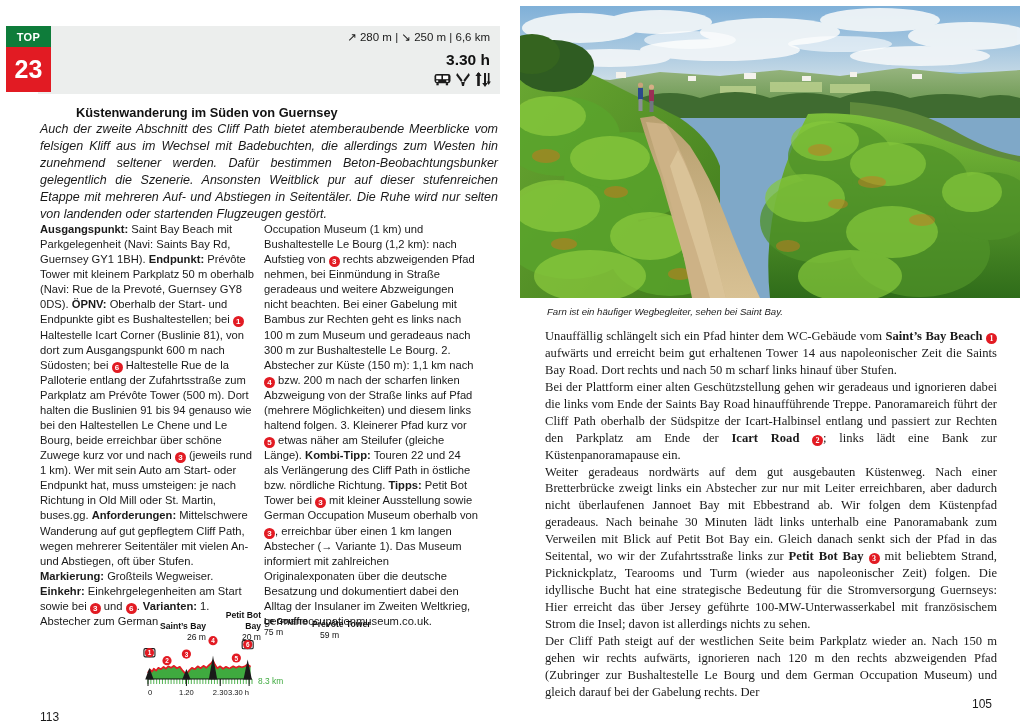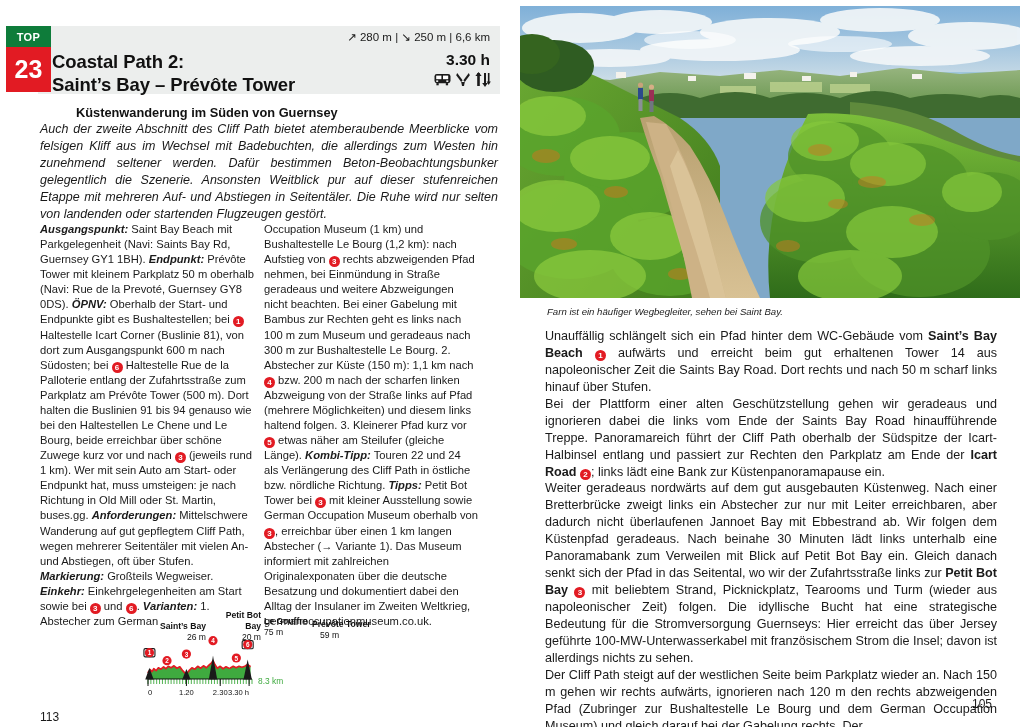--- a/index.html
+++ b/index.html
@@ -110,21 +110,21 @@
   .info-col {
     position: absolute;
     top: 209px;
     width: 214px;
     font-size: 11.2px;
     line-height: 1.347;
     color: #1a1a1a;
   }
   .info-col.c1 { left: 40px; }
   .info-col.c2 { left: 264px; }
-  .info-col b { font-weight: bold; font-style: italic; }
+  .info-col b { font-weight: bold; }
 
   
   .mk {
     display: inline-block;
     width: 11px; height: 11px;
     line-height: 11px;
     border-radius: 50%;
     background: #e21b23;
     color: #fff;
     font-size: 8px;
@@ -175,21 +175,21 @@
   .rbody {
     position: absolute;
     left: 35px; top: 328px;
     width: 452px;
     font-size: 12.6px;
     line-height: 1.345;
     text-align: justify;
     color: #1a1a1a;
   }
   .rbody b { font-weight: bold; }
-  .rbody p { margin: 0; }
+  .rbody p { margin: 0; font-family: Liberation Serif, serif; }
   .pnum-right {
     position: absolute;
     right: 28px; bottom: 16px;
     font-size: 12px;
     color: #1a1a1a;
   }
 </style>
 </head>
 <body>
 
@@ -197,24 +197,20 @@
 
   <div class="left-page">
 
     <div class="badge">
       <div class="badge-top">TOP</div>
       <div class="badge-num">23</div>
     </div>
 
     <div class="hdr">
       <div class="hdr-meta">↗ 280 m | ↘ 250 m | 6,6 km</div>
-      <div class="hdr-title">
-        <div>Coastal Path 2:</div>
-        <div>Saint’s Bay – Prévôte Tower</div>
-      </div>
       <div class="hdr-dur">3.30 h</div>
       <div class="hdr-icons">
         <span>
           <svg width="17" height="15" viewBox="0 0 17 15">
             <rect x="0.5" y="2" width="16" height="9.2" rx="2.4" fill="#1a1a1a"></rect>
             <rect x="2.2" y="3.6" width="5.2" height="3.6" fill="#fff"></rect>
             <rect x="9.0" y="3.6" width="5.2" height="3.6" fill="#fff"></rect>
             <rect x="2.2" y="8.4" width="2" height="1.5" fill="#fff"></rect>
             <rect x="12.3" y="8.4" width="2" height="1.5" fill="#fff"></rect>
             <rect x="2.4" y="11.1" width="2.3" height="2.2" fill="#1a1a1a"></rect>

